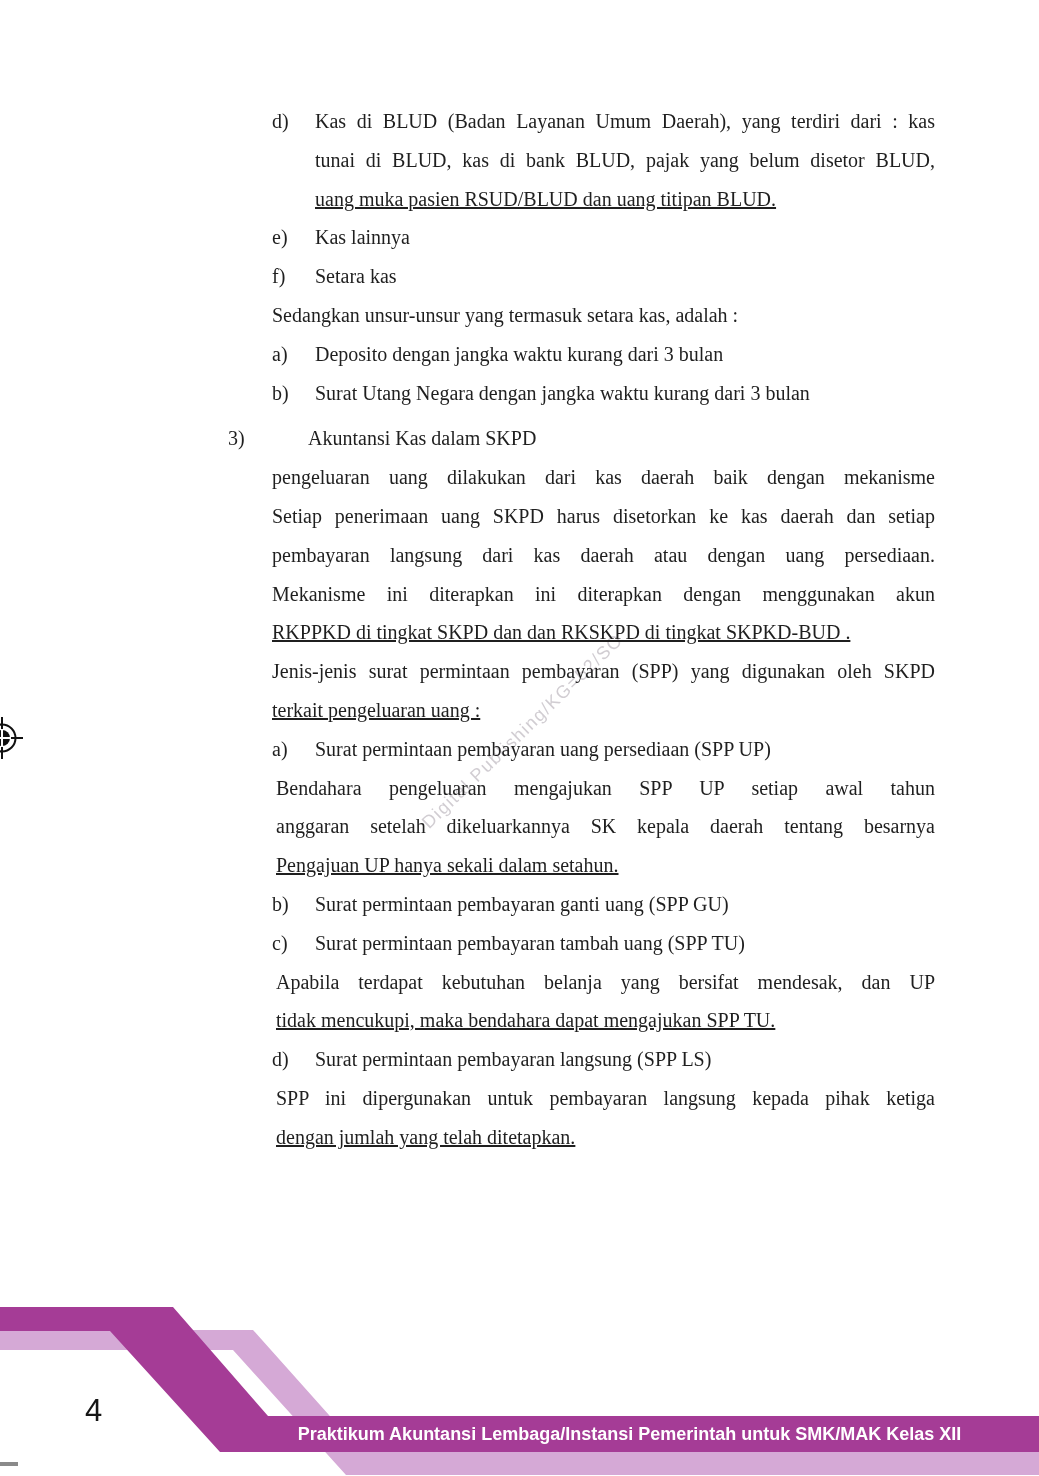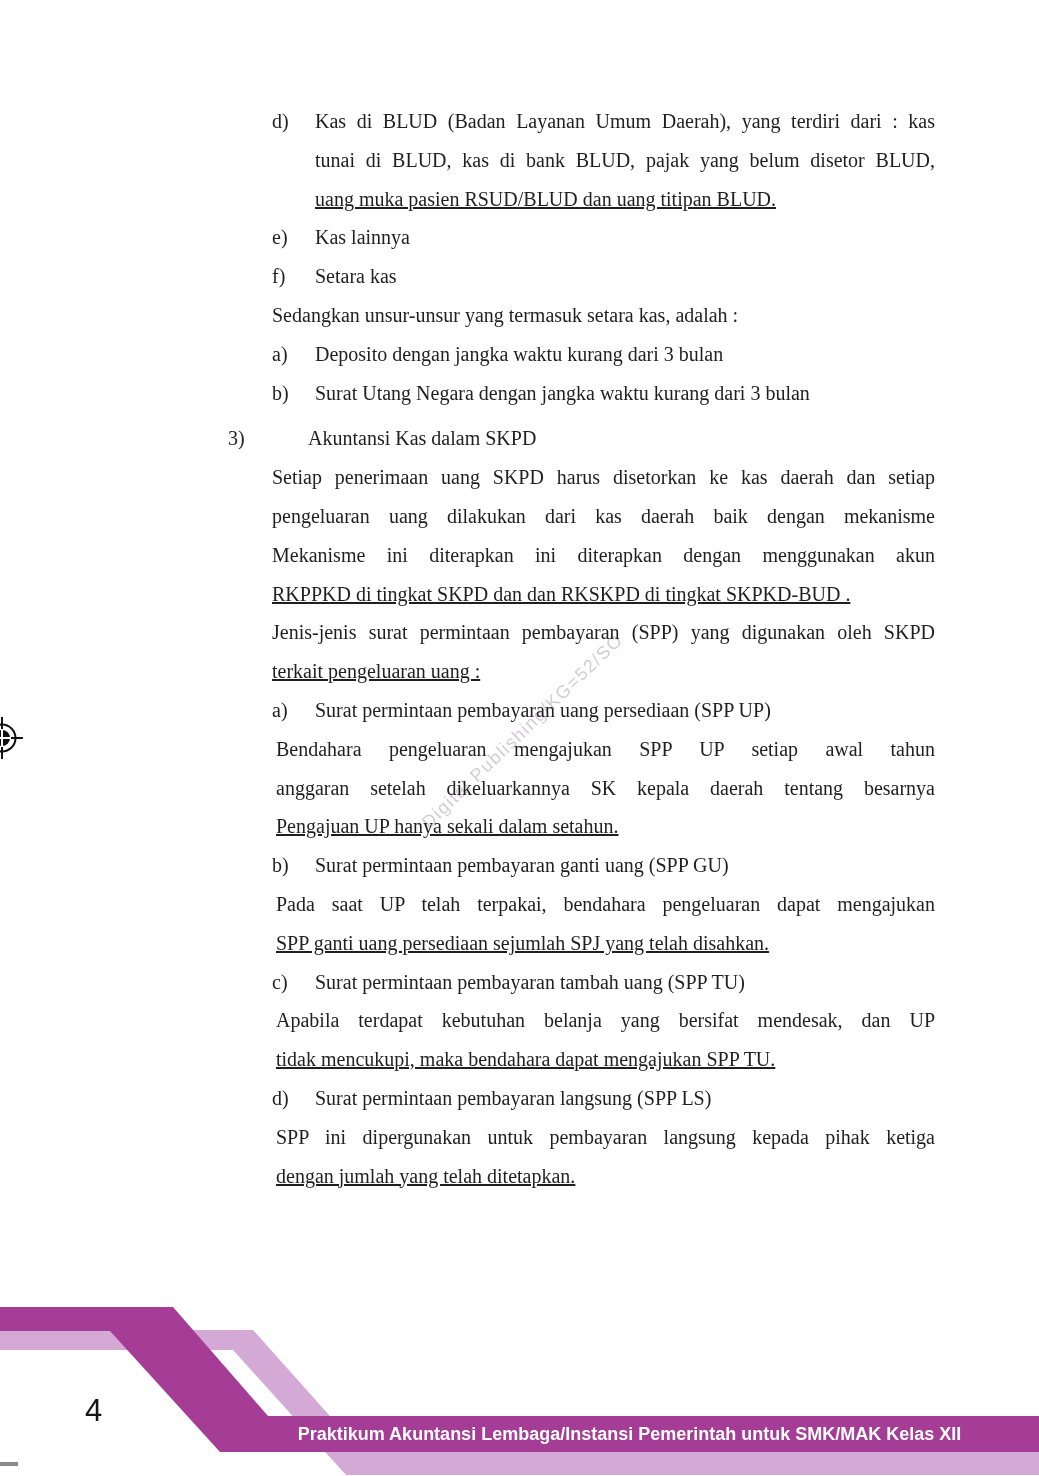--- a/index.html
+++ b/index.html
@@ -154,22 +154,23 @@
         <div class="tline last">Surat Utang Negara dengan jangka waktu kurang dari 3 bulan</div>
       </div>
     </div>
     <div class="block number">
       <div class="label">3)</div>
       <div class="content">
         <div class="tline last">Akuntansi Kas dalam SKPD</div>
       </div>
     </div>
     <div class="block plain">
+      <div class="tline just">pengeluaran uang dilakukan dari kas daerah baik dengan mekanisme</div>
       <div class="tline just">Setiap penerimaan uang SKPD harus disetorkan ke kas daerah dan setiap</div>
-      <div class="tline just">pengeluaran uang dilakukan dari kas daerah baik dengan mekanisme</div>
+      <div class="tline just">pembayaran langsung dari kas daerah atau dengan uang persediaan.</div>
       <div class="tline just">Mekanisme ini diterapkan ini diterapkan dengan menggunakan akun</div>
       <div class="tline just last">RKPPKD di tingkat SKPD dan dan RKSKPD di tingkat SKPKD-BUD .</div>
     </div>
     <div class="block plain">
       <div class="tline just">Jenis-jenis surat permintaan pembayaran (SPP) yang digunakan oleh SKPD</div>
       <div class="tline just last">terkait pengeluaran uang :</div>
     </div>
     <div class="block letter">
       <div class="label">a)</div>
       <div class="content">
@@ -180,24 +181,20 @@
       <div class="tline just">Bendahara pengeluaran mengajukan SPP UP setiap awal tahun</div>
       <div class="tline just">anggaran setelah dikeluarkannya SK kepala daerah tentang besarnya</div>
       <div class="tline just last">Pengajuan UP hanya sekali dalam setahun.</div>
     </div>
     <div class="block letter">
       <div class="label">b)</div>
       <div class="content">
         <div class="tline last">Surat permintaan pembayaran ganti uang (SPP GU)</div>
       </div>
     </div>
-    <div class="block sub">
-      <div class="tline just">Pada saat UP telah terpakai, bendahara pengeluaran dapat mengajukan</div>
-      <div class="tline just last">SPP ganti uang persediaan sejumlah SPJ yang telah disahkan.</div>
-    </div>
     <div class="block letter">
       <div class="label">c)</div>
       <div class="content">
         <div class="tline last">Surat permintaan pembayaran tambah uang (SPP TU)</div>
       </div>
     </div>
     <div class="block sub">
       <div class="tline just">Apabila terdapat kebutuhan belanja yang bersifat mendesak, dan UP</div>
       <div class="tline just last">tidak mencukupi, maka bendahara dapat mengajukan SPP TU.</div>
     </div>

